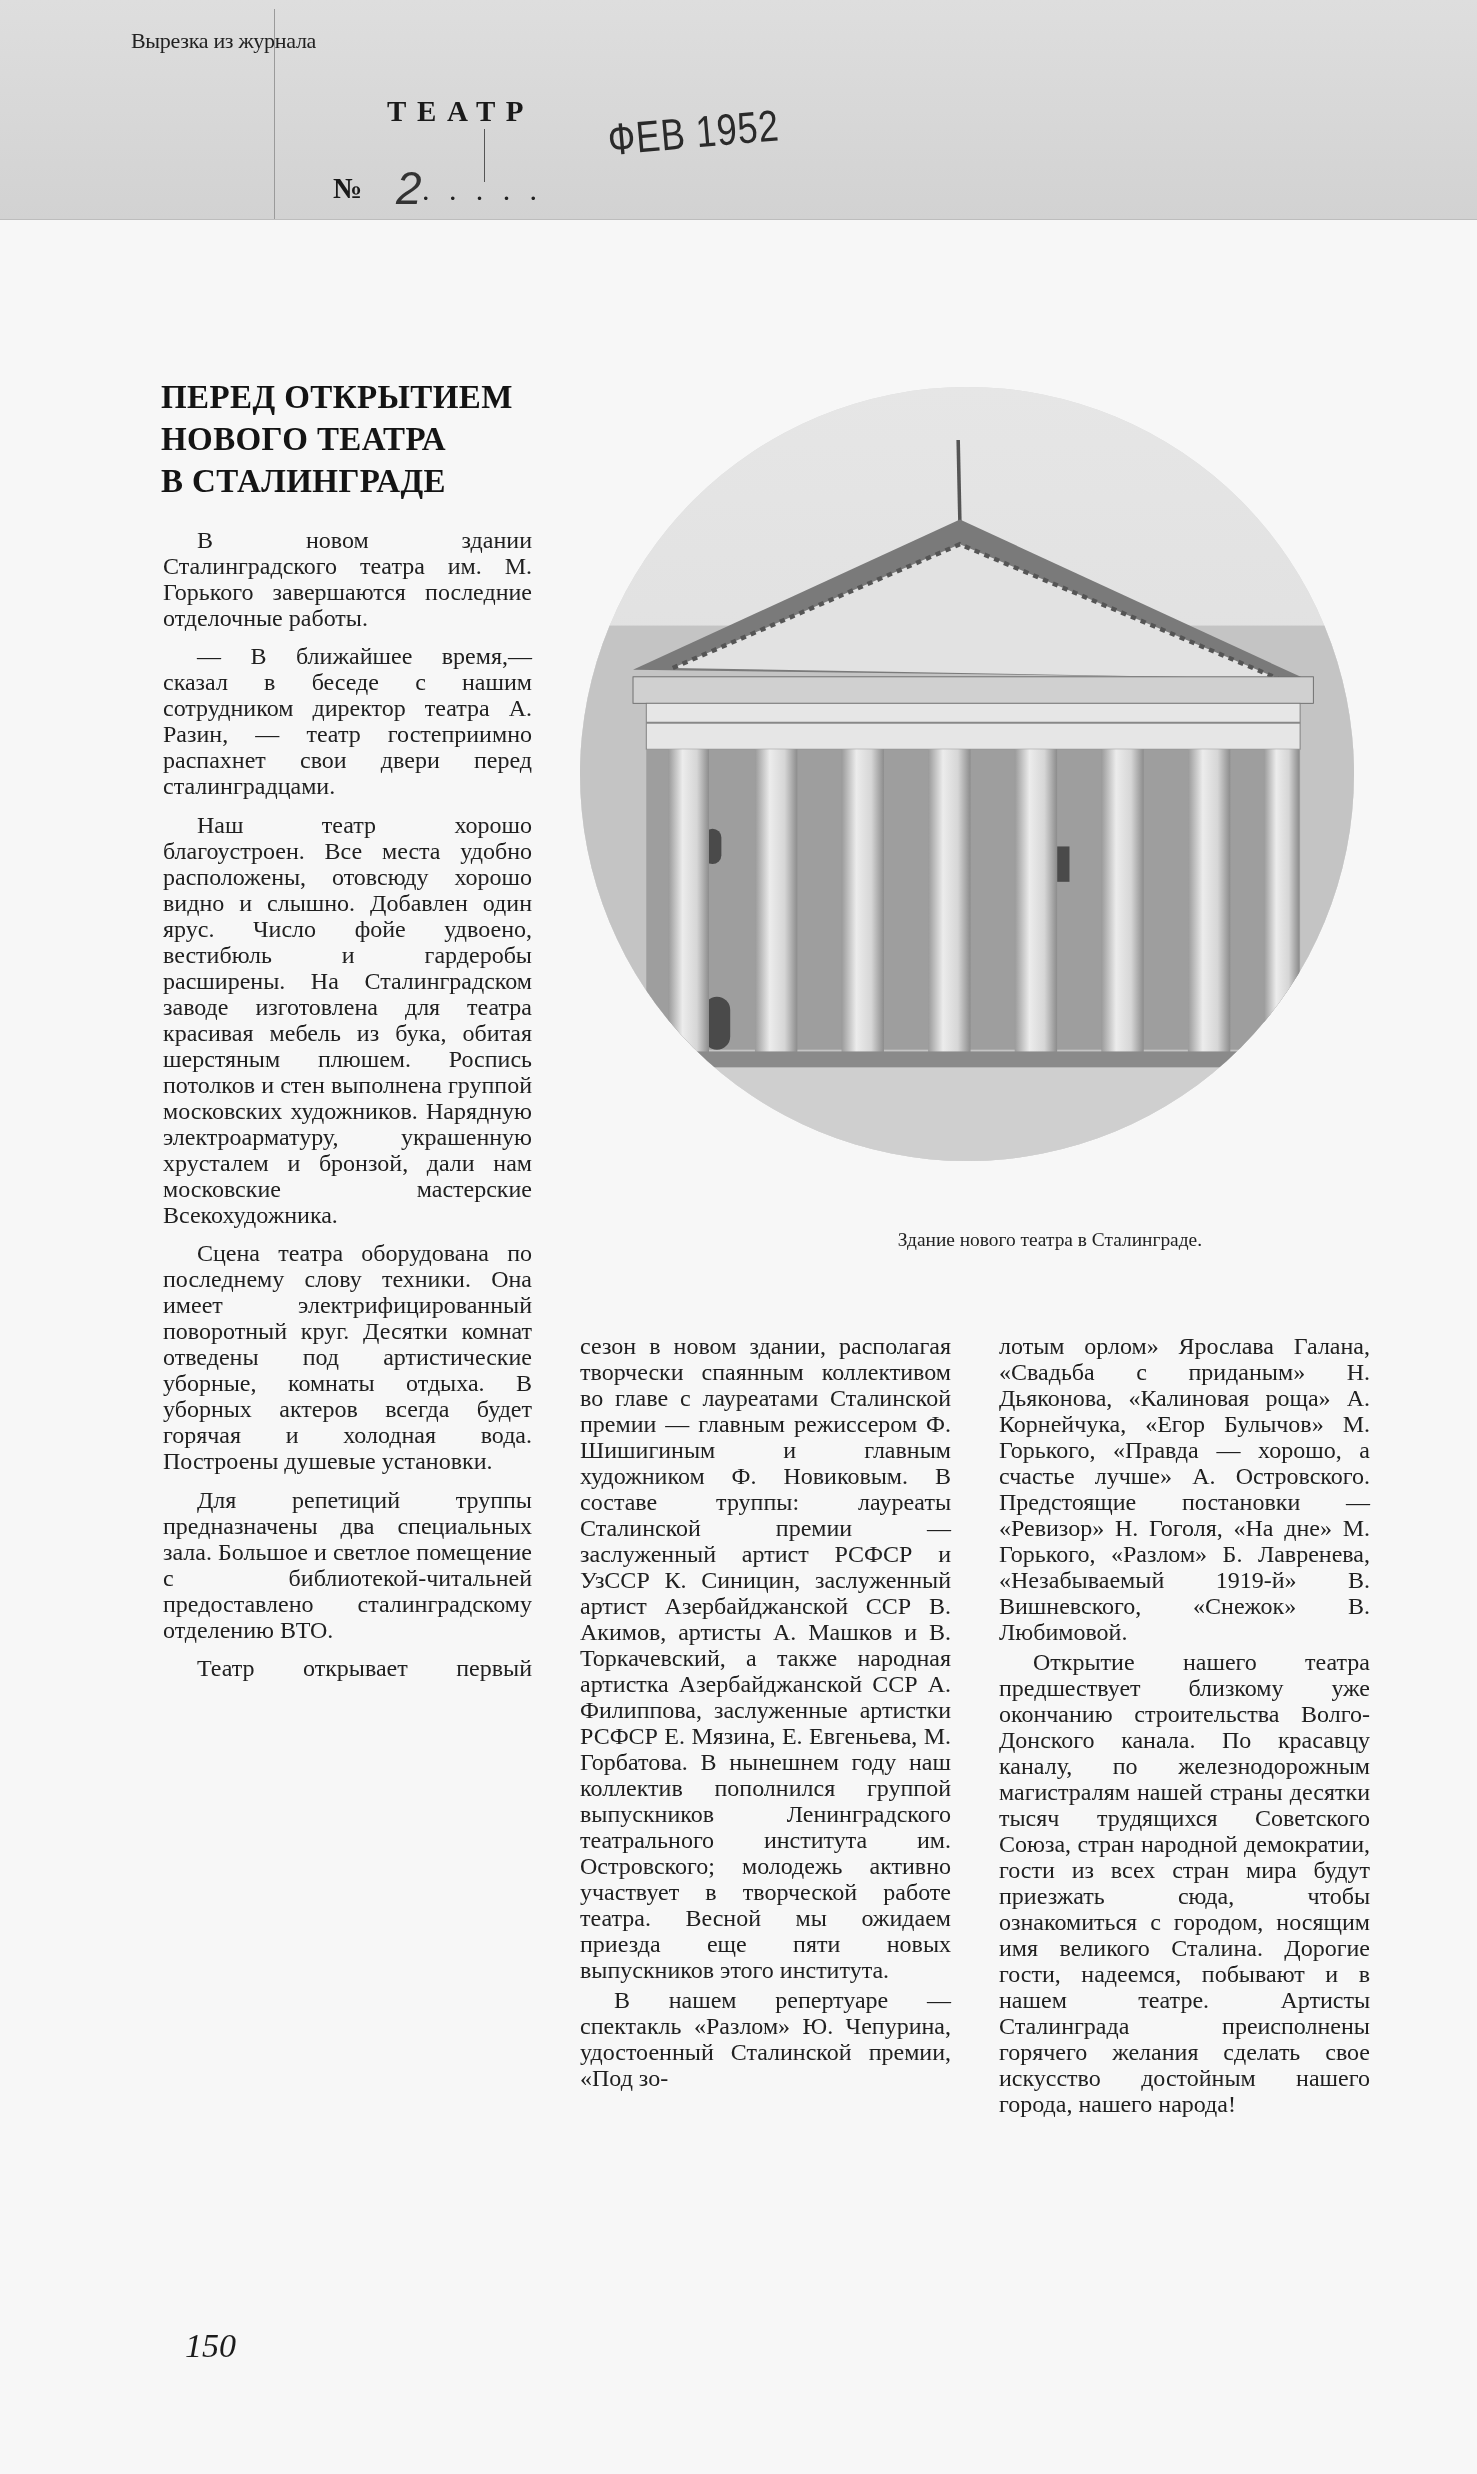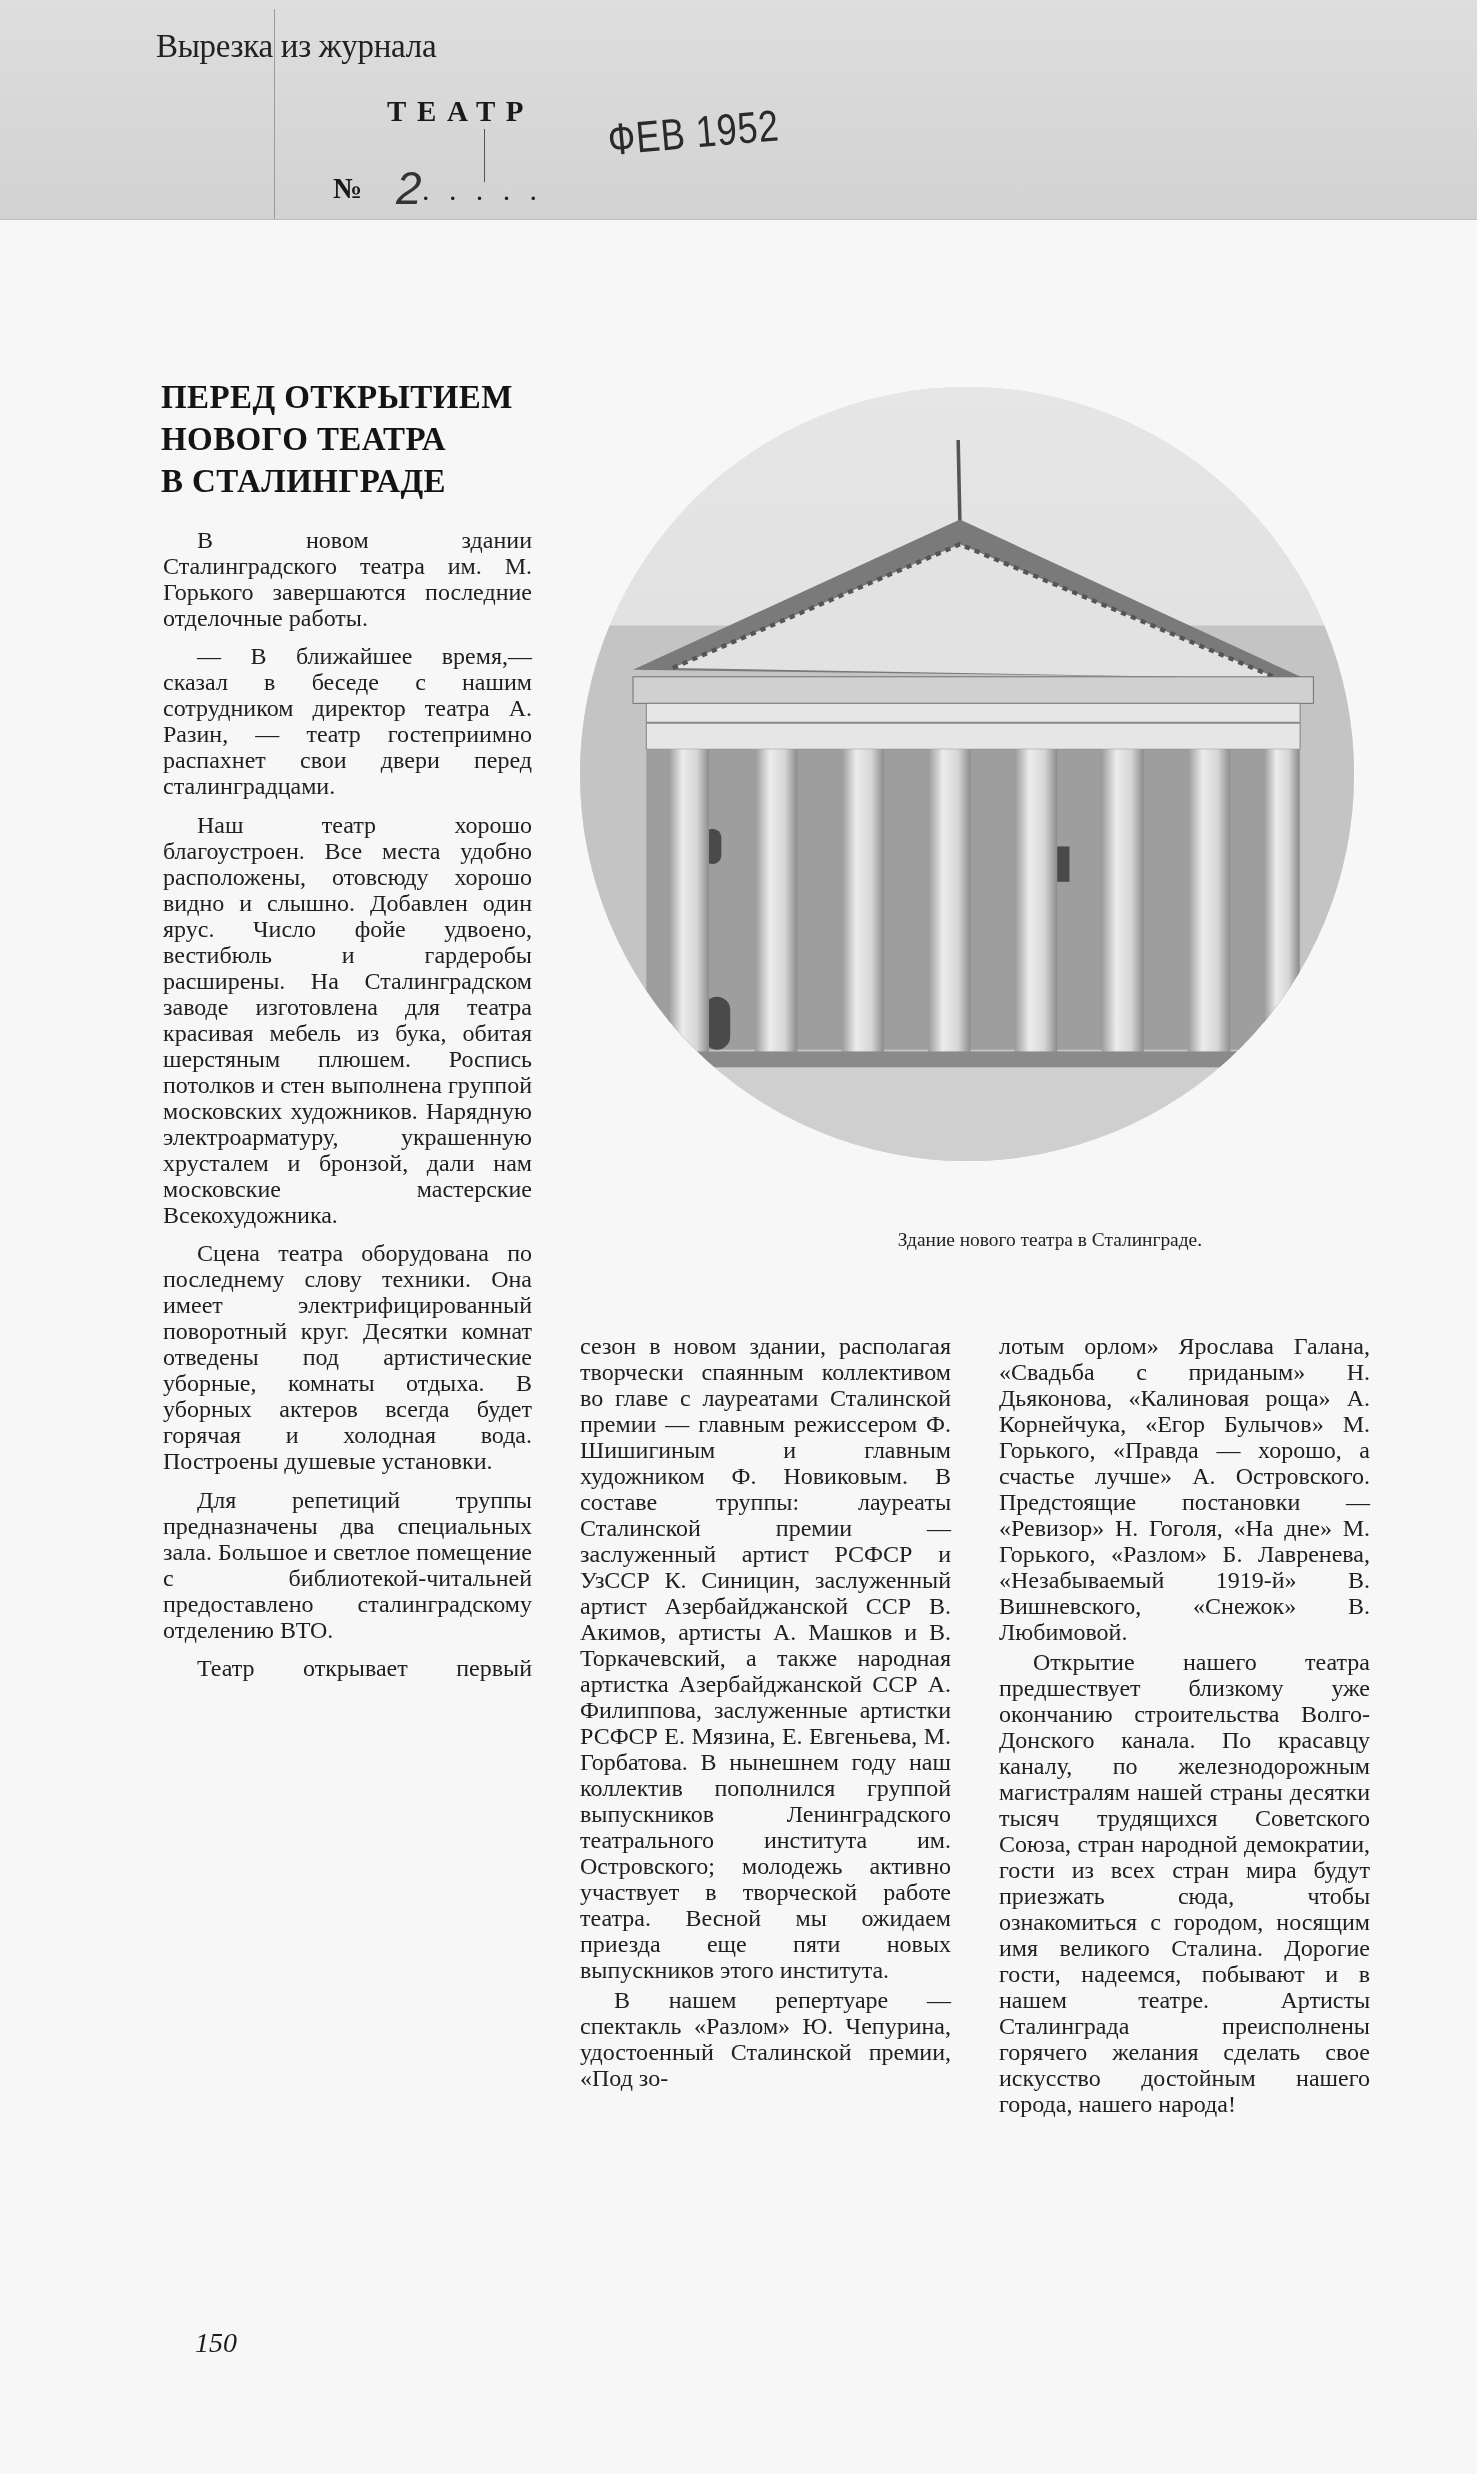--- a/index.html
+++ b/index.html
@@ -12,21 +12,21 @@
   .clip-header {
     position:absolute; left:0; top:0; width:1478px; height:219px;
     background:#d9d9d9;
     background-image:linear-gradient(180deg,#dedede 0%,#d2d2d2 100%);
     border-bottom:0.9px solid #bdbdbd;
   }
   .clip-divider {
     position:absolute; left:274px; top:8.8px; width:0.9px; height:210px; background:#9a9a9a;
   }
   .clip-label {
-    position:absolute; left:156px; top:28px; font-size:33px; letter-spacing:-0.3px;
+    position:absolute; left:131px; top:28px; font-size:22px; letter-spacing:-0.3px;
     font-family:"Liberation Serif", serif; color:#222;
   }
   .clip-journal {
     position:absolute; left:387px; top:95px; font-size:29px; font-weight:bold;
     letter-spacing:10.6px; color:#1a1a1a;
   }
   .clip-stamp {
     position:absolute; left:610px; top:115px; font-size:44px; color:#2a2a2a;
     font-family:"Liberation Sans", sans-serif; transform:rotate(-5deg) scaleX(0.82);
     transform-origin:left bottom; letter-spacing:0.9px;
@@ -64,21 +64,21 @@
   .photo {
     position:absolute; left:580px; top:387px; width:774px; height:774px;
     border-radius:50%; overflow:hidden; background:#dcdcdc;
   }
   .photo svg { display:block; }
   .caption {
     position:absolute; left:725px; top:1229px; width:477px; text-align:right;
     font-size:19.4px; color:#222;
   }
   .page-num {
-    position:absolute; left:195px; top:2327px; font-size:28px; font-style:italic; color:#1c1c1c;
+    position:absolute; left:185px; top:2327px; font-size:34px; font-style:italic; color:#1c1c1c;
   }
 </style>
 </head>
 <body>
 
 <div class="clip-header">
   <div class="clip-divider" style="left:274px;"></div>
   <div class="clip-label">Вырезка из журнала</div>
   <div class="clip-journal">ТЕАТР</div>
   <div class="clip-rule"></div>

